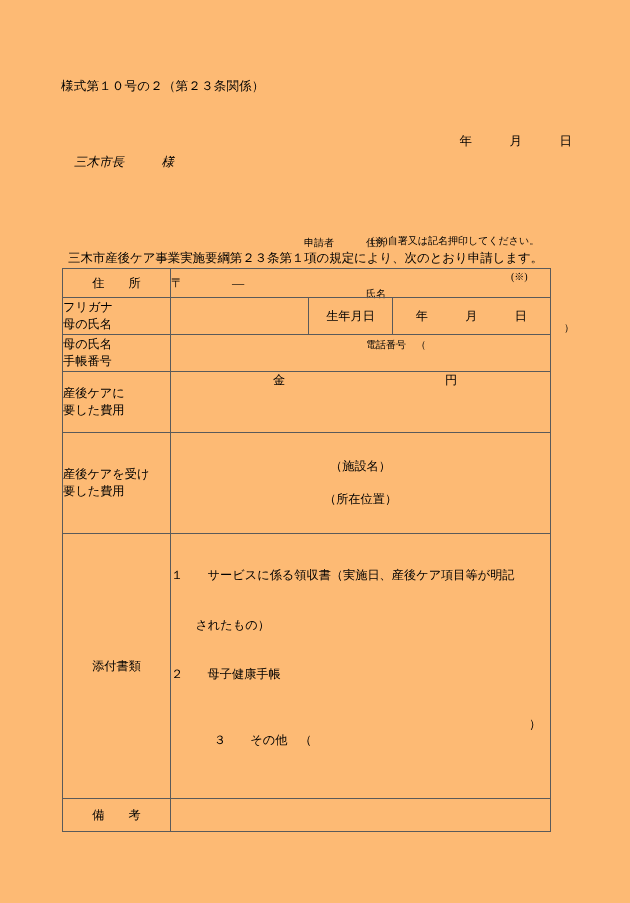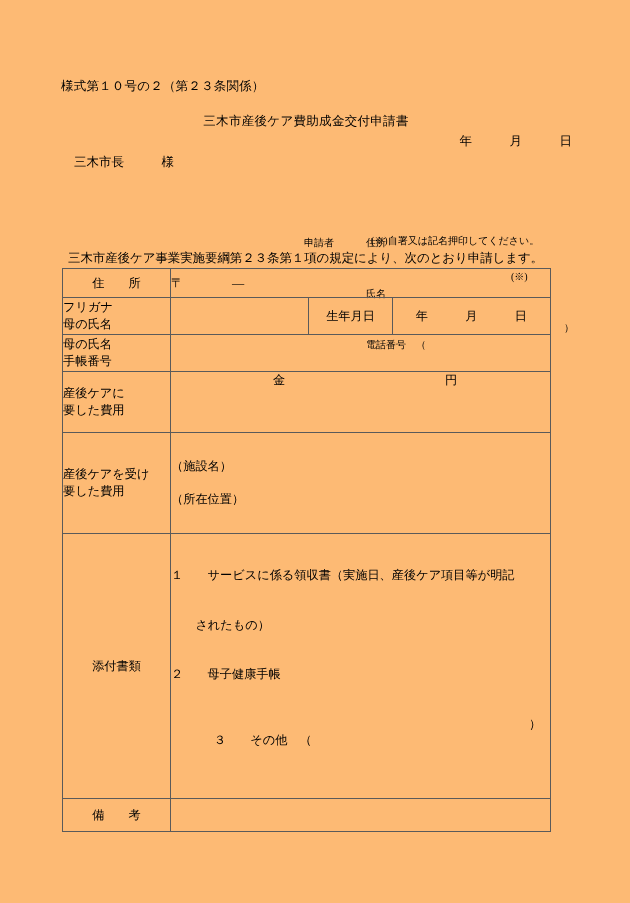--- a/index.html
+++ b/index.html
@@ -52,20 +52,21 @@
     font-size: 12.5px;
     white-space: pre;
   }
 
   .addressee {
     position: absolute;
     left: 74px;
     top: 154px;
     font-size: 12.5px;
     white-space: pre;
+    font-style: italic;
   }
 
   
   .applicant {
     position: absolute;
     left: 289px;
     top: 183px;
     font-size: 10px;
     line-height: 17px;
     white-space: pre;
@@ -170,21 +171,21 @@
     left: 274px;
     top: 0;
   }
 
   .dob-value {
     text-align: center;
     white-space: pre;
     letter-spacing: 0.2px;
   }
 
-  .facility-line { line-height: 15px; white-space: pre; }
+  .facility-line { line-height: 15px; white-space: pre; text-align: center; }
   .facility-gap  { height: 18px; }
 
   .attach-list {
     line-height: 16.5px;
     white-space: pre;
     position: relative;
   }
   .attach-item { white-space: pre; position: relative; }
   .attach-close {
     position: absolute;
@@ -193,21 +194,20 @@
     white-space: pre;
   }
 </style>
 </head>
 <body>
 
 <div class="page">
 
   <div class="form-code">様式第１０号の２（第２３条関係）</div>
 
-  <div class="doc-title">三木市産後ケア費助成金交付申請書</div>
 
   <div class="date-line">年　　　月　　　日</div>
 
   <div class="addressee">三木市長　　　様</div>
 
   <div class="applicant">
     <div class="applicant-row">
       <span class="applicant-label">申請者</span><span class="applicant-field">住所</span>
     </div>
     <div class="applicant-row">

